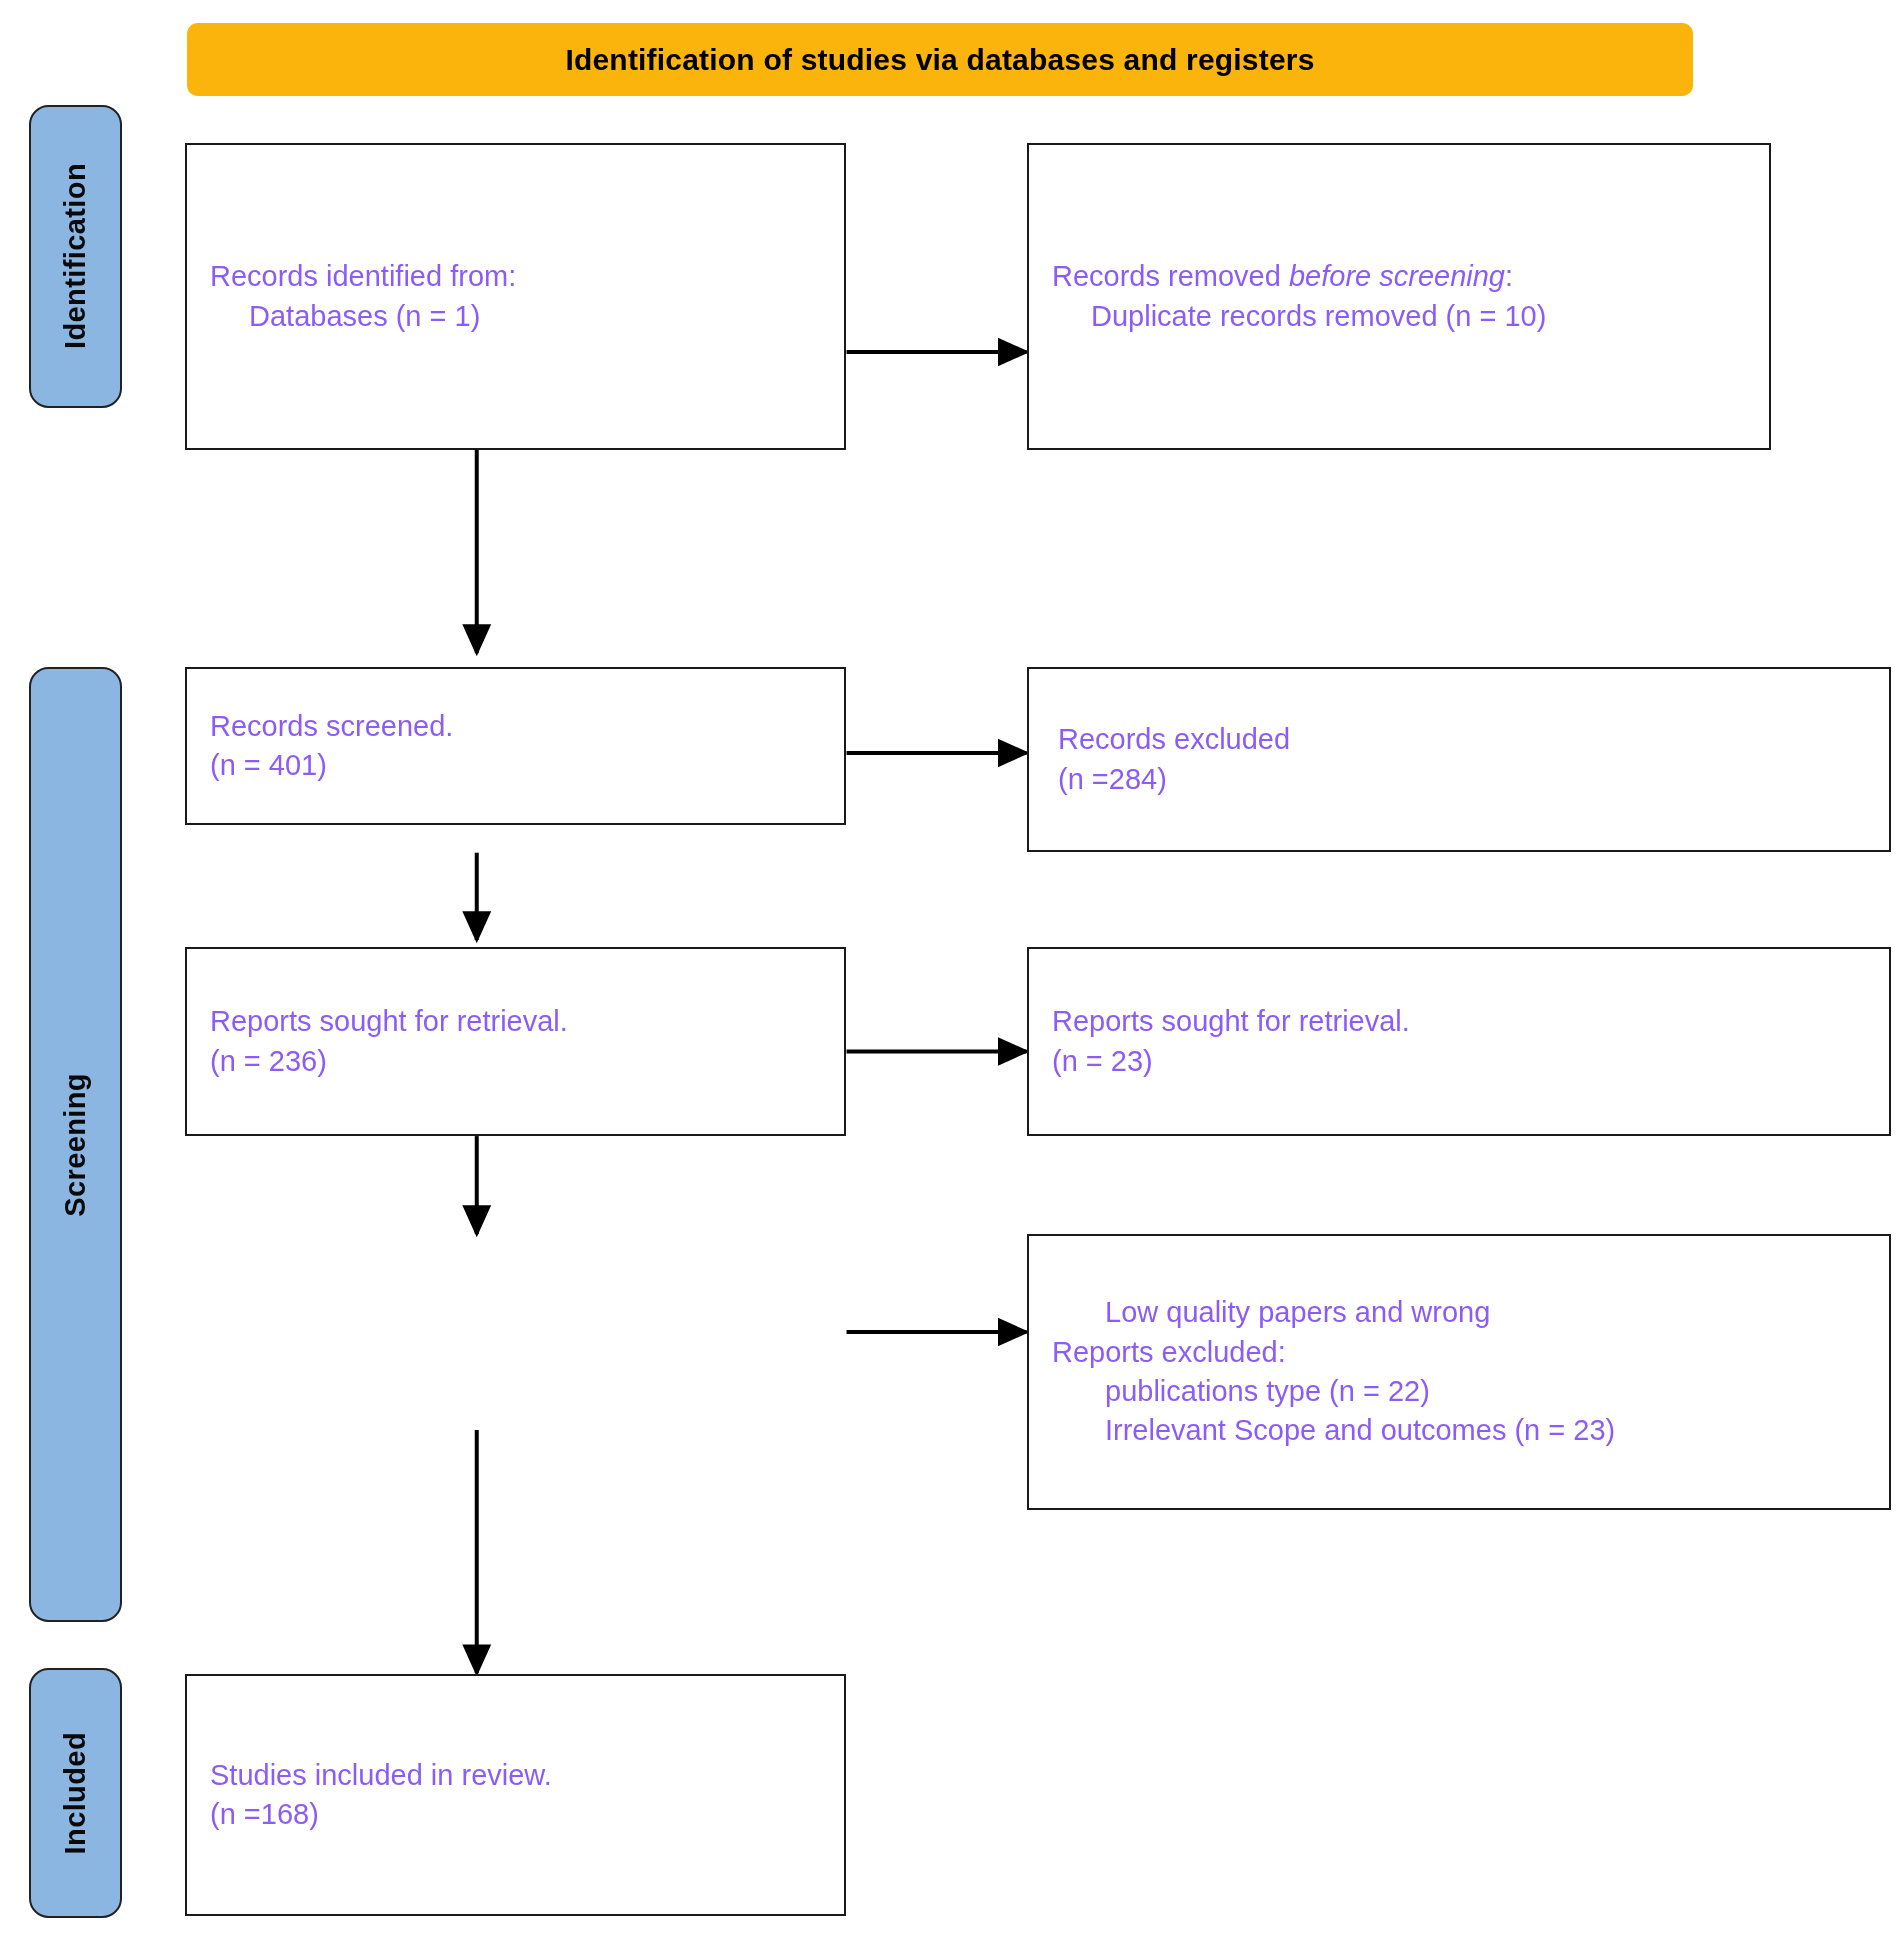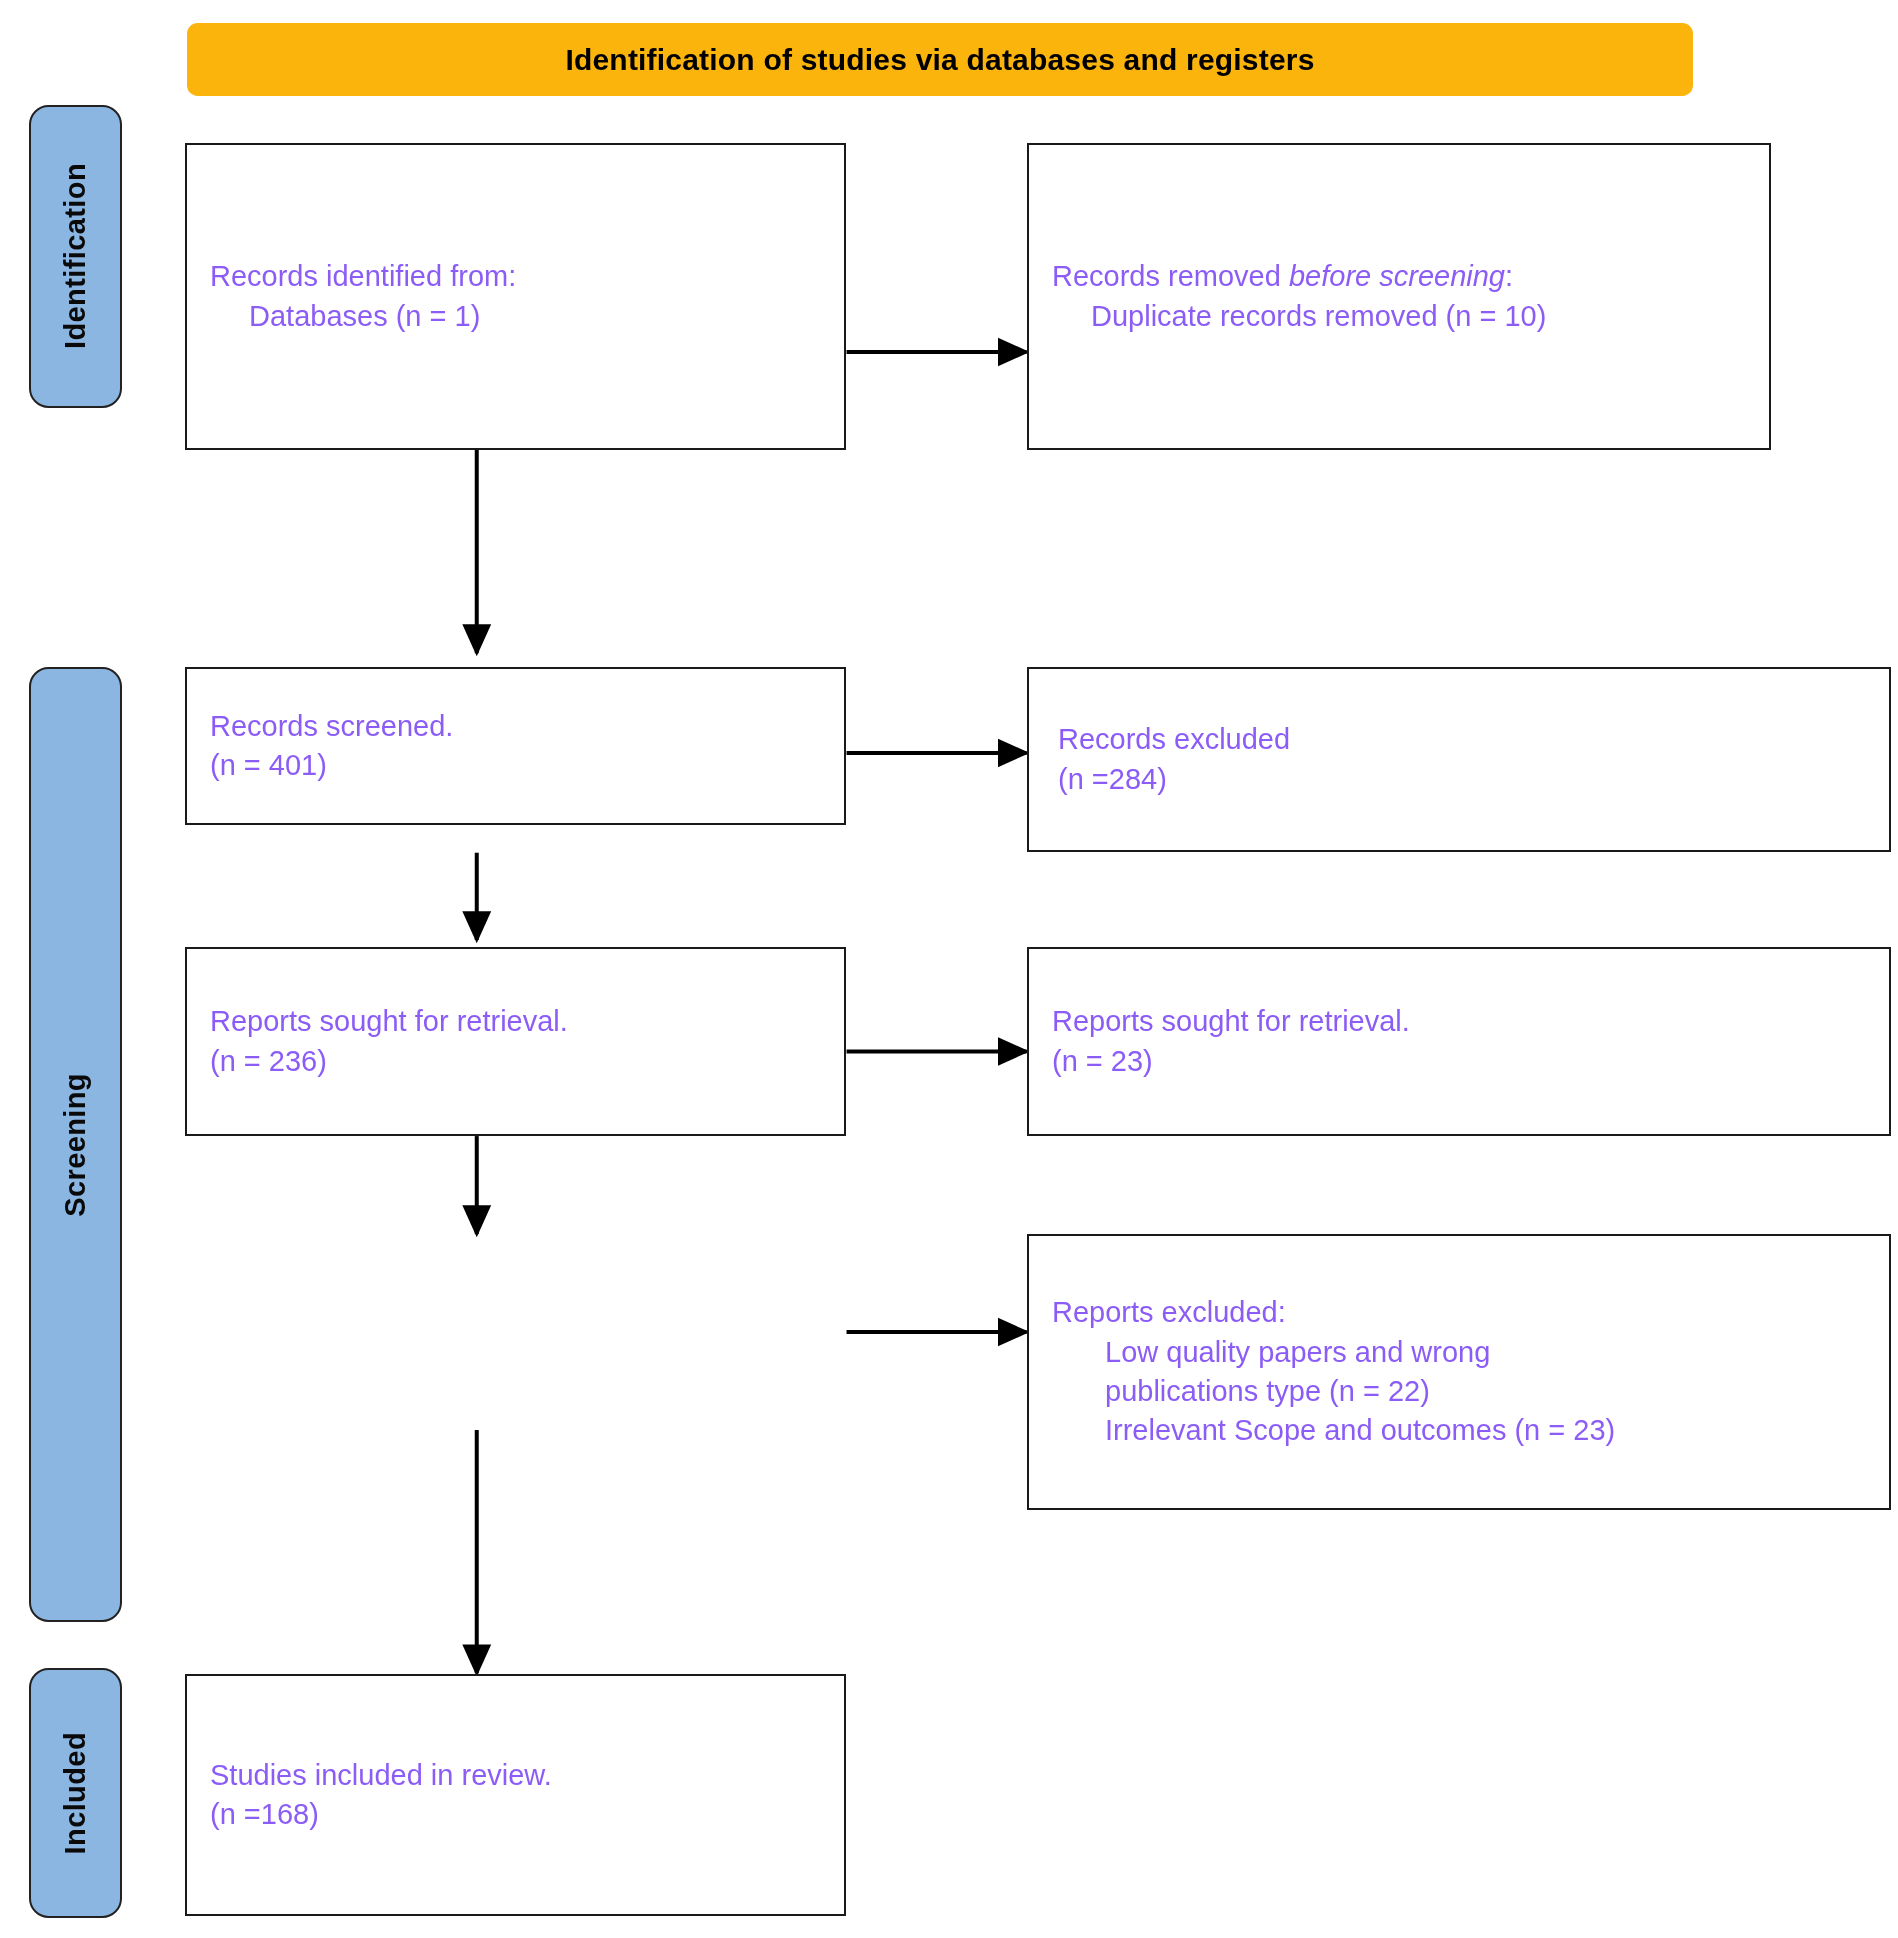--- a/index.html
+++ b/index.html
@@ -186,22 +186,22 @@
   <div class="pbox" style="left:1027px; top:947px; width:864px; height:189px;">
     <div class="pbox-inner">
       <div class="pline">Reports sought for retrieval.</div>
       <div class="pline">(n = 23)</div>
     </div>
   </div>
 
 
   <div class="pbox" style="left:1027px; top:1234px; width:864px; height:276px;">
     <div class="pbox-inner">
+      <div class="pline indent2">Low quality papers and wrong</div>
       <div class="pline">Reports excluded:</div>
-      <div class="pline indent2">Low quality papers and wrong</div>
       <div class="pline indent2">publications type (n = 22)</div>
       <div class="pline indent2">Irrelevant Scope and outcomes (n = 23)</div>
     </div>
   </div>
 
   <div class="pbox" style="left:185px; top:1674px; width:661px; height:242px;">
     <div class="pbox-inner">
       <div class="pline">Studies included in review.</div>
       <div class="pline">(n =168)</div>
     </div>

